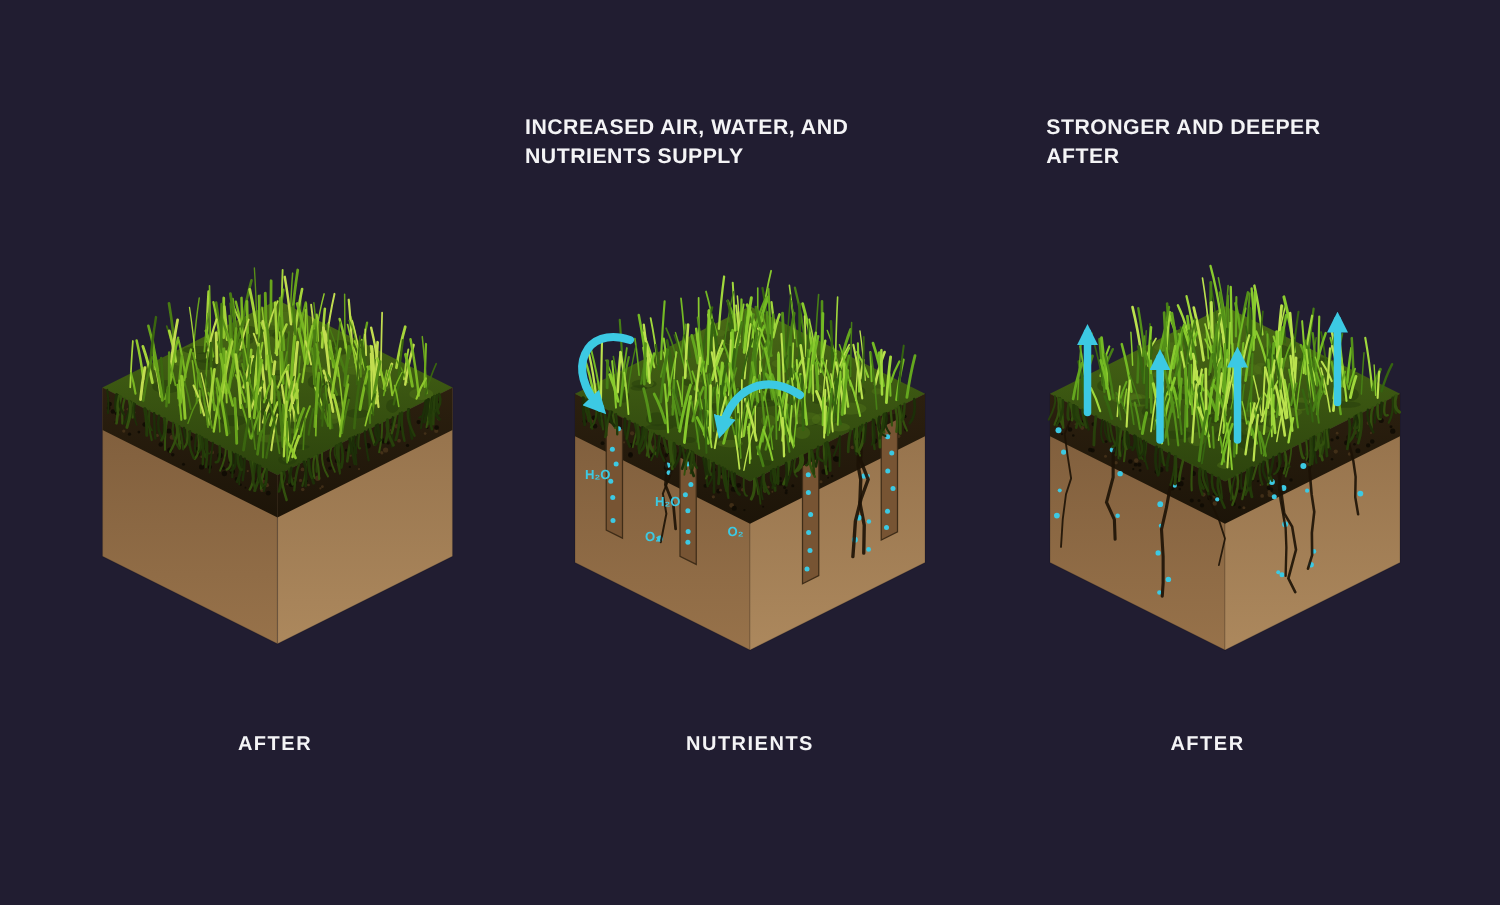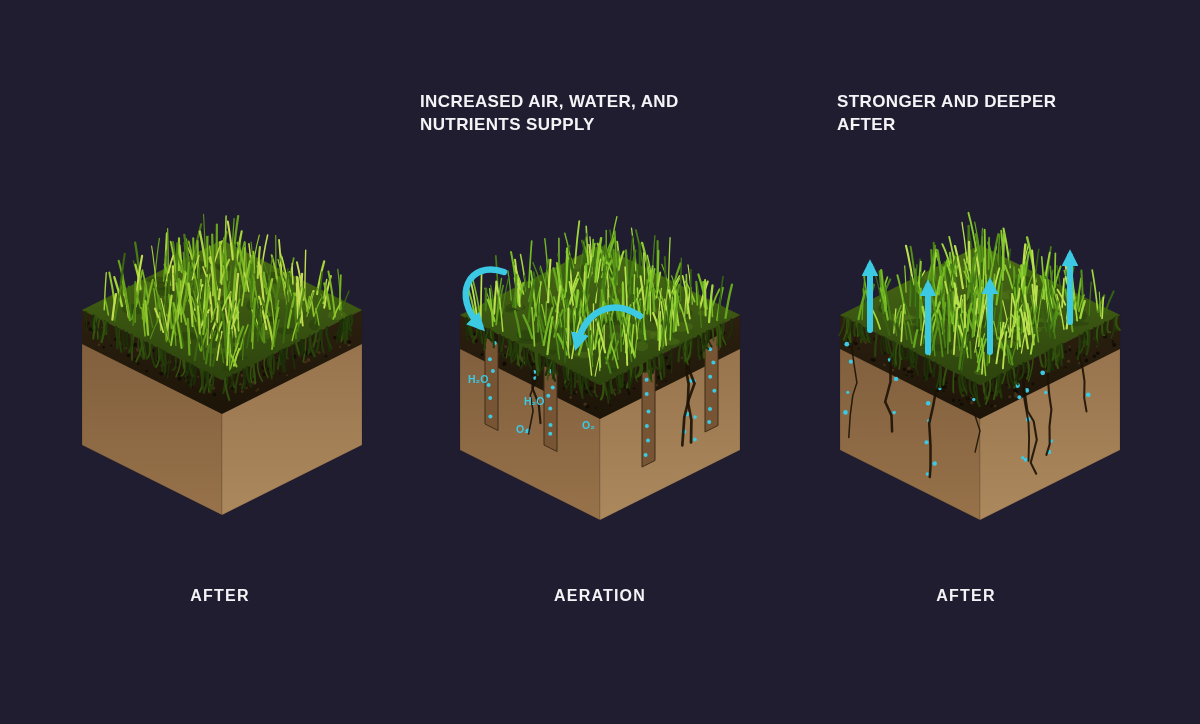--- a/index.html
+++ b/index.html
@@ -1857,16 +1857,16 @@
 
   <g>
       <path class="arrow" d="M50 140 L50 76" stroke="#3cc9e3" stroke-width="6" marker-end="url(#ah)"></path>
       <path class="arrow" d="M108 162 L108 96" stroke="#3cc9e3" stroke-width="6" marker-end="url(#ah)"></path>
       <path class="arrow" d="M170 162 L170 94" stroke="#3cc9e3" stroke-width="6" marker-end="url(#ah)"></path>
       <path class="arrow" d="M250 132 L250 66" stroke="#3cc9e3" stroke-width="6" marker-end="url(#ah)"></path>
     </g>
     </svg>
 
   <div class="caption caption-before">AFTER</div>
-  <div class="caption caption-aeration">AERATION</div>
+  <div class="caption caption-aeration">NUTRIENTS</div>
   <div class="caption caption-after">AFTER</div>
 
 </div>
 
 </body></html>

